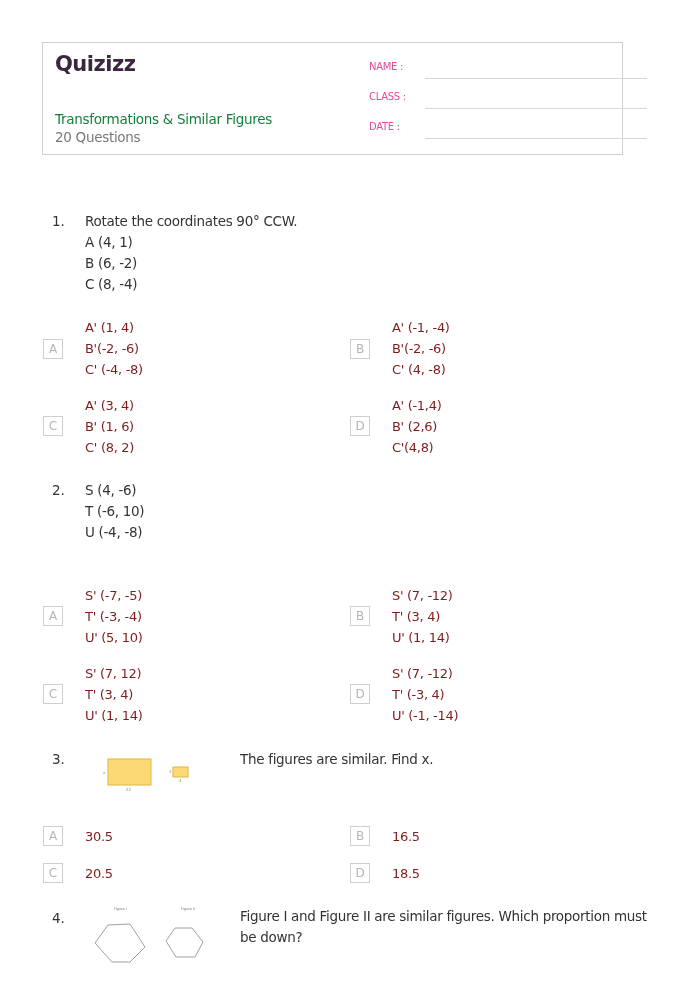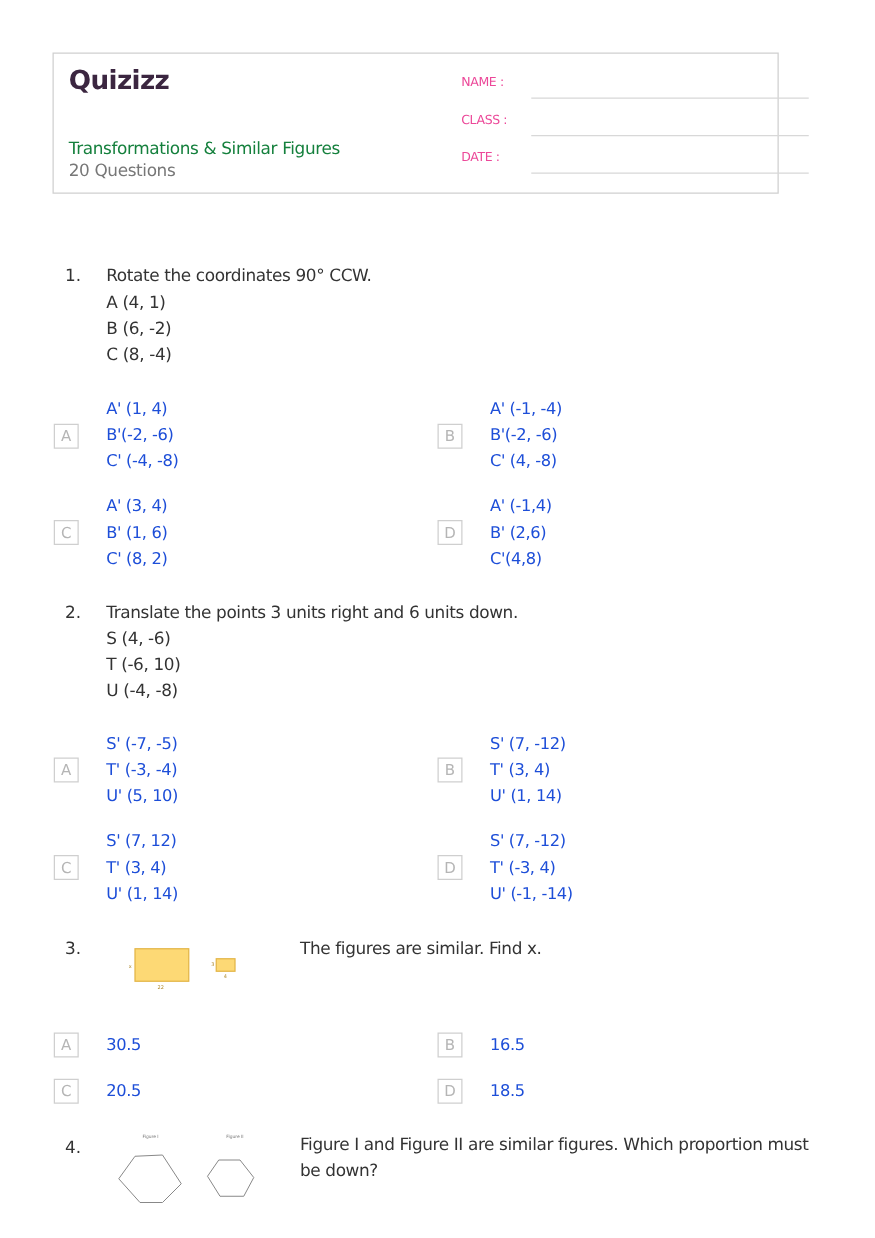--- a/index.html
+++ b/index.html
@@ -21,21 +21,21 @@
   .field-line { position: absolute; left: 382px; width: 222px; border-bottom: 1px solid #d8d8d8; height: 1px; }
 
   .q-num { position: absolute; left: 52px; font-size: 13.5px; color: #333; }
   .q-text { position: absolute; left: 85px; font-size: 13.5px; color: #333; line-height: 21px; letter-spacing: -0.3px; }
   .q-text div { white-space: nowrap; }
 
   .opt-box {
     position: absolute; width: 20px; height: 20px; border: 1px solid #cfcfcf;
     font-size: 12px; color: #b5b5b5; text-align: center; line-height: 18px;
   }
-  .opt-text { position: absolute; font-size: 13px; color: #1d4ed8; line-height: 21px; letter-spacing: -0.3px; }
+  .opt-text { position: absolute; font-size: 13px; color: #7f1d1d; line-height: 21px; letter-spacing: -0.3px; }
   .opt-text div { white-space: nowrap; }
 
   .fig { position: absolute; }
 </style>
 </head>
 <body>
 
 <div class="header-box">
   <div class="logo">Quizizz</div>
   <div class="ws-title">Transformations &amp; Similar Figures</div>
@@ -77,21 +77,20 @@
 </div>
 <div class="opt-box" style="left:350px;top:416px;">D</div>
 <div class="opt-text" style="left:392px;top:395px;">
   <div>A' (-1,4)</div>
   <div>B' (2,6)</div>
   <div>C'(4,8)</div>
 </div>
 
 <div class="q-num" style="top:482px;">2.</div>
 <div class="q-text" style="top:480px;">
-  <div>Translate the points 3 units right and 6 units down.</div>
   <div>S (4, -6)</div>
   <div>T (-6, 10)</div>
   <div>U (-4, -8)</div>
 </div>
 
 <div class="opt-box" style="left:43px;top:606px;">A</div>
 <div class="opt-text" style="left:85px;top:585px;">
   <div>S' (-7, -5)</div>
   <div>T' (-3, -4)</div>
   <div>U' (5, 10)</div>

